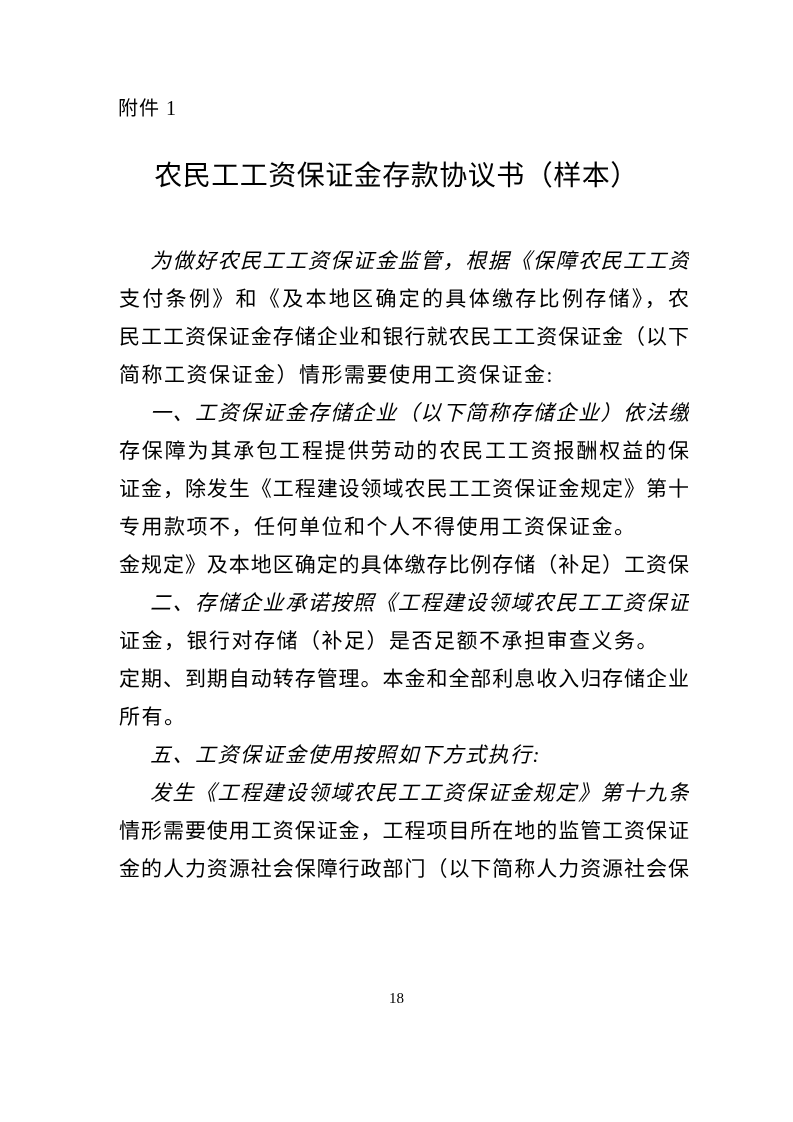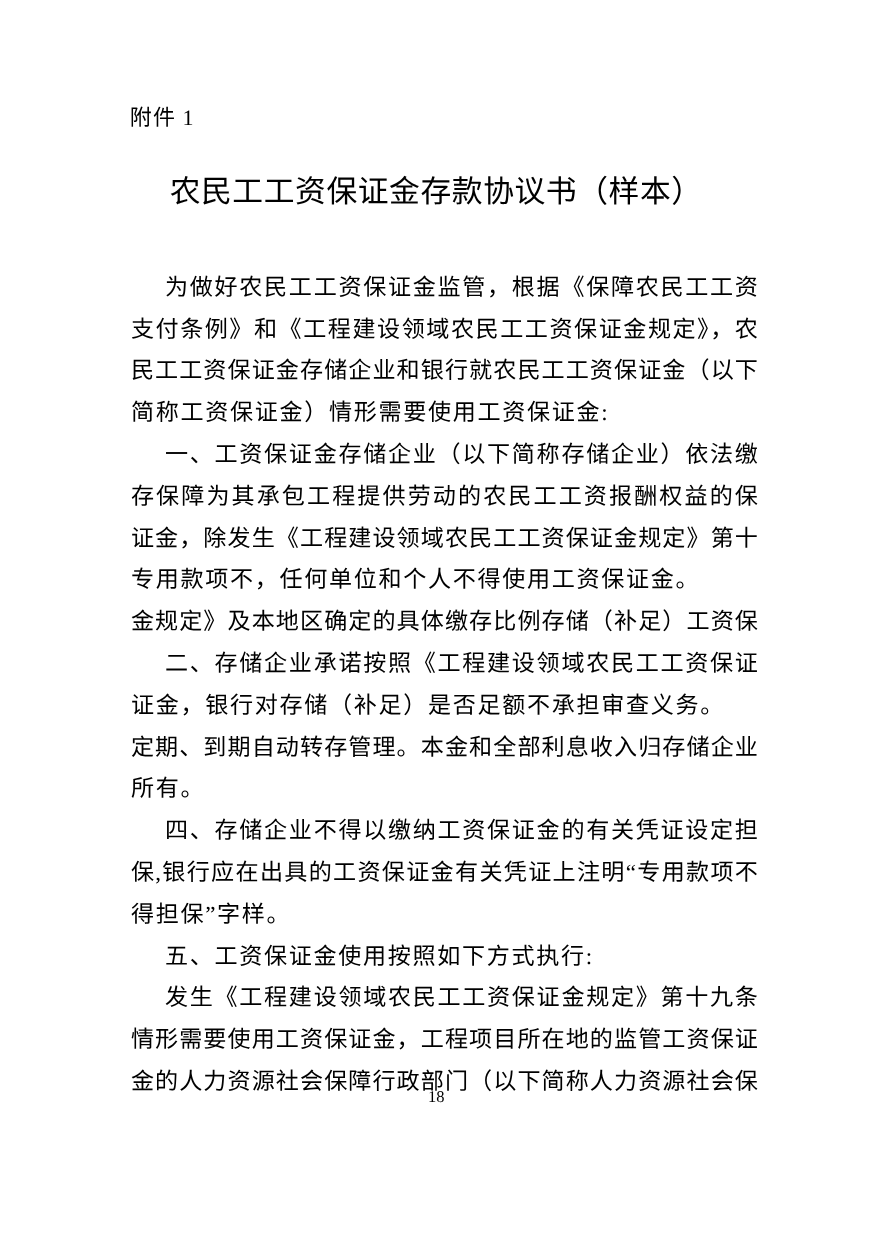--- a/index.html
+++ b/index.html
@@ -39,21 +39,21 @@
   .paragraph { margin: 0; padding: 0; }
   .line {
     height: 38px; line-height: 38px;
     overflow: hidden;
     text-align: justify;
     text-align-last: justify;
     text-justify: inter-character;
     letter-spacing: 0;
     white-space: normal;
   }
-  .line.para-first { text-indent: 31px; }
+  .line.para-first { text-indent: 31px; font-style: italic; }
   .line.para-last {
     text-align-last: left;
     letter-spacing: 1.5px;
   }
   .page-number {
     position: absolute;
     left: 0; top: 988px; width: 100%;
     text-align: center;
     font-size: 15px; line-height: 20px;
   }
@@ -62,45 +62,40 @@
 <body style="background: rgb(255, 255, 255); color: rgb(0, 0, 0);">
 
 <div class="page">
   <div class="attachment-label">附件 1</div>
 
   <h1 class="doc-title">农民工工资保证金存款协议书（样本）</h1>
 
   <div class="doc-body" id="doc-body">
       <div class="paragraph">
         <div class="line para-first">为做好农民工工资保证金监管，根据《保障农民工工资</div>
-        <div class="line">支付条例》和《工程建设领域农民工工资保证金规定》，农</div>
+        <div class="line">支付条例》和《及本地区确定的具体缴存比例存储》，农</div>
         <div class="line">民工工资保证金存储企业和银行就农民工工资保证金（以下</div>
         <div class="line para-last">简称工资保证金）情形需要使用工资保证金:</div>
       </div>
       <div class="paragraph">
         <div class="line para-first">一、工资保证金存储企业（以下简称存储企业）依法缴</div>
         <div class="line">存保障为其承包工程提供劳动的农民工工资报酬权益的保</div>
         <div class="line">证金，除发生《工程建设领域农民工工资保证金规定》第十</div>
         <div class="line para-last">专用款项不，任何单位和个人不得使用工资保证金。</div>
       </div>
       <div class="paragraph">
         <div class="line">金规定》及本地区确定的具体缴存比例存储（补足）工资保</div>
         <div class="line para-first">二、存储企业承诺按照《工程建设领域农民工工资保证</div>
         <div class="line para-last">证金，银行对存储（补足）是否足额不承担审查义务。</div>
       </div>
       <div class="paragraph">
         <div class="line">定期、到期自动转存管理。本金和全部利息收入归存储企业</div>
         <div class="line para-last">所有。</div>
       </div>
       <div class="paragraph">
-        <div class="line para-first">四、存储企业不得以缴纳工资保证金的有关凭证设定担</div>
-        <div class="line">保,银行应在出具的工资保证金有关凭证上注明“专用款项不</div>
-        <div class="line para-last">得担保”字样。</div>
-      </div>
-      <div class="paragraph">
         <div class="line para-first para-last">五、工资保证金使用按照如下方式执行:</div>
       </div>
       <div class="paragraph">
         <div class="line para-first">发生《工程建设领域农民工工资保证金规定》第十九条</div>
         <div class="line">情形需要使用工资保证金，工程项目所在地的监管工资保证</div>
         <div class="line">金的人力资源社会保障行政部门（以下简称人力资源社会保</div>
       </div>
     </div>
 
   <div class="page-number">18</div>

